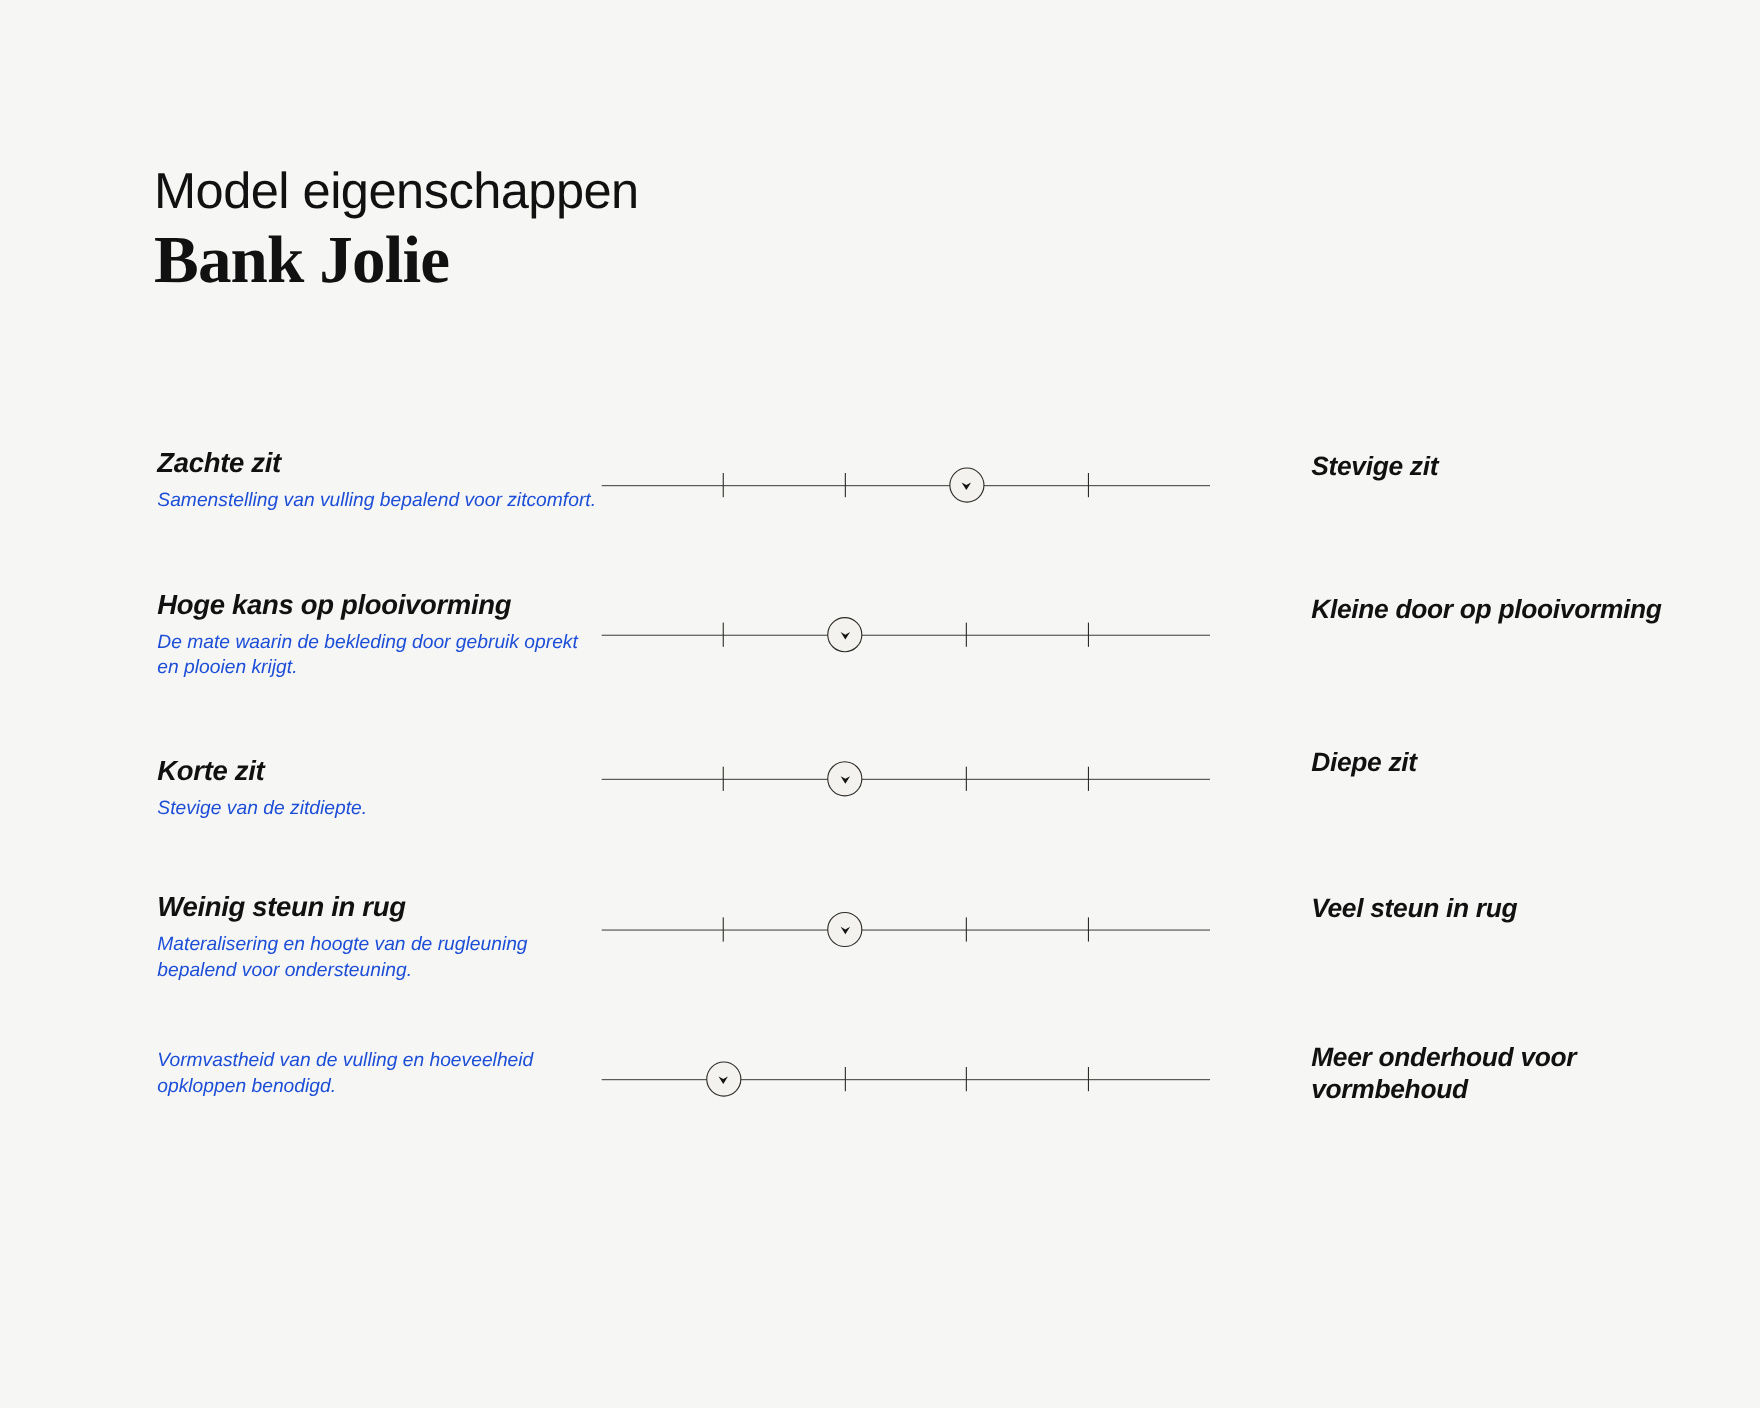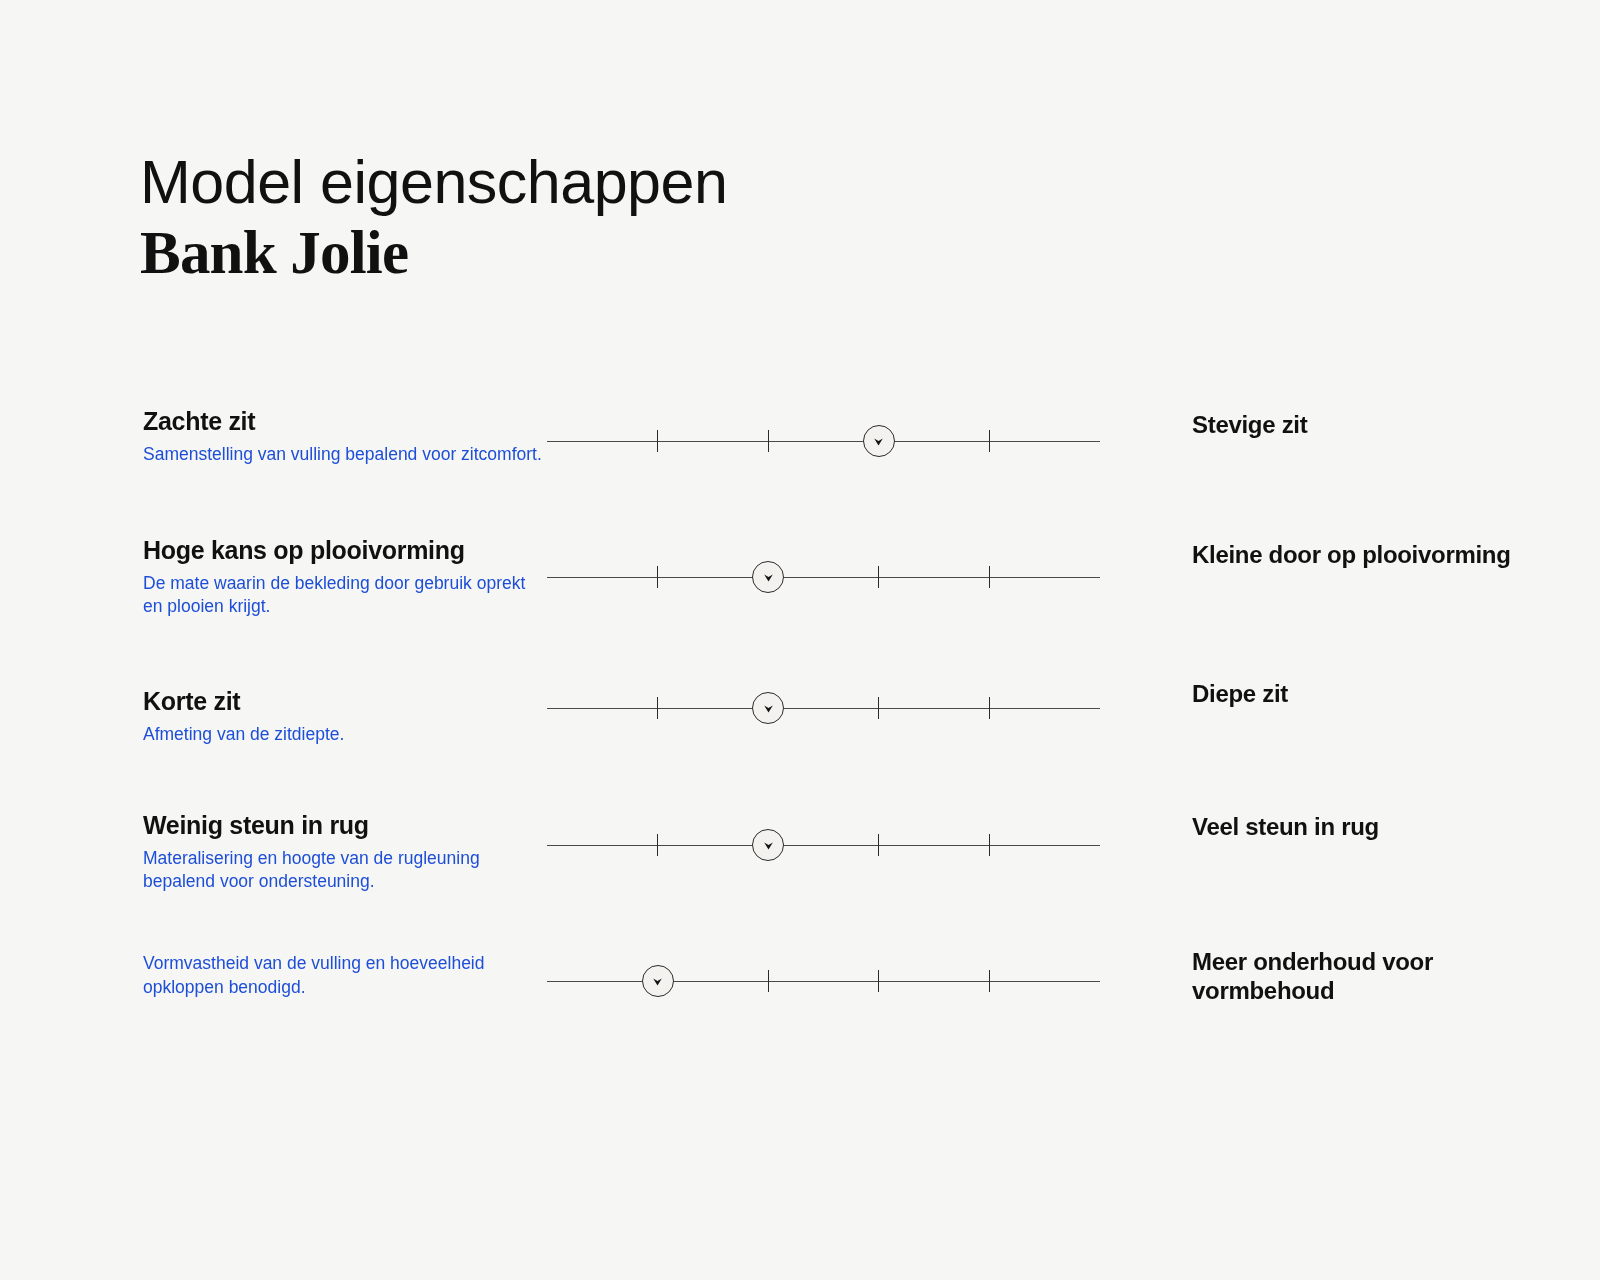--- a/index.html
+++ b/index.html
@@ -22,21 +22,21 @@
 
   
   .header {
     position: absolute;
     left: 140px;
     top: 148px;
     width: 900px;
   }
 
   .title-line1 {
-    font-size: 61px;
+    font-size: 46px;
     font-weight: 300;
     line-height: 1.12;
     letter-spacing: -0.5px;
     color: #111111;
     white-space: nowrap;
   }
 
   .title-line2 {
     font-size: 61px;
     font-weight: 700;
@@ -48,20 +48,21 @@
     font-family: Liberation Serif, serif;
   }
 
   
   .rows {
     position: absolute;
     left: 0;
     top: 0;
     width: 1304px;
     height: 1280px;
+    font-style: italic;
   }
 
   .row {
     position: absolute;
     left: 0;
     width: 1600px;
   }
 
   .row-left {
     position: absolute;
@@ -197,21 +198,21 @@
             </span>
           </div>
         </div>
         <div class="row-right" style="top: 540px;">
           <div class="row-right-title">Kleine door op plooivorming</div>
         </div>
       </div>
       <div class="row" style="top: 0px;">
         <div class="row-left" style="top: 686px;">
           <div class="row-left-title">Korte zit</div>
-          <div class="row-left-desc">Afmeting van de zitdiepte.</div>
+          <div class="row-left-desc">Stevige van de zitdiepte.</div>
         </div>
         <div class="slider" style="top: 688px;">
           <div class="slider-track"></div>
           <div class="slider-tick" style="left: calc(20% - 0.7px);"></div>
           <div class="slider-tick" style="left: calc(40% - 0.7px);"></div>
           <div class="slider-tick" style="left: calc(60% - 0.7px);"></div>
           <div class="slider-tick" style="left: calc(80% - 0.7px);"></div>
           <div class="slider-handle" style="left: 40%;">
             <span>
               <svg width="15" height="15" viewBox="0 0 15 15" aria-hidden="true">

